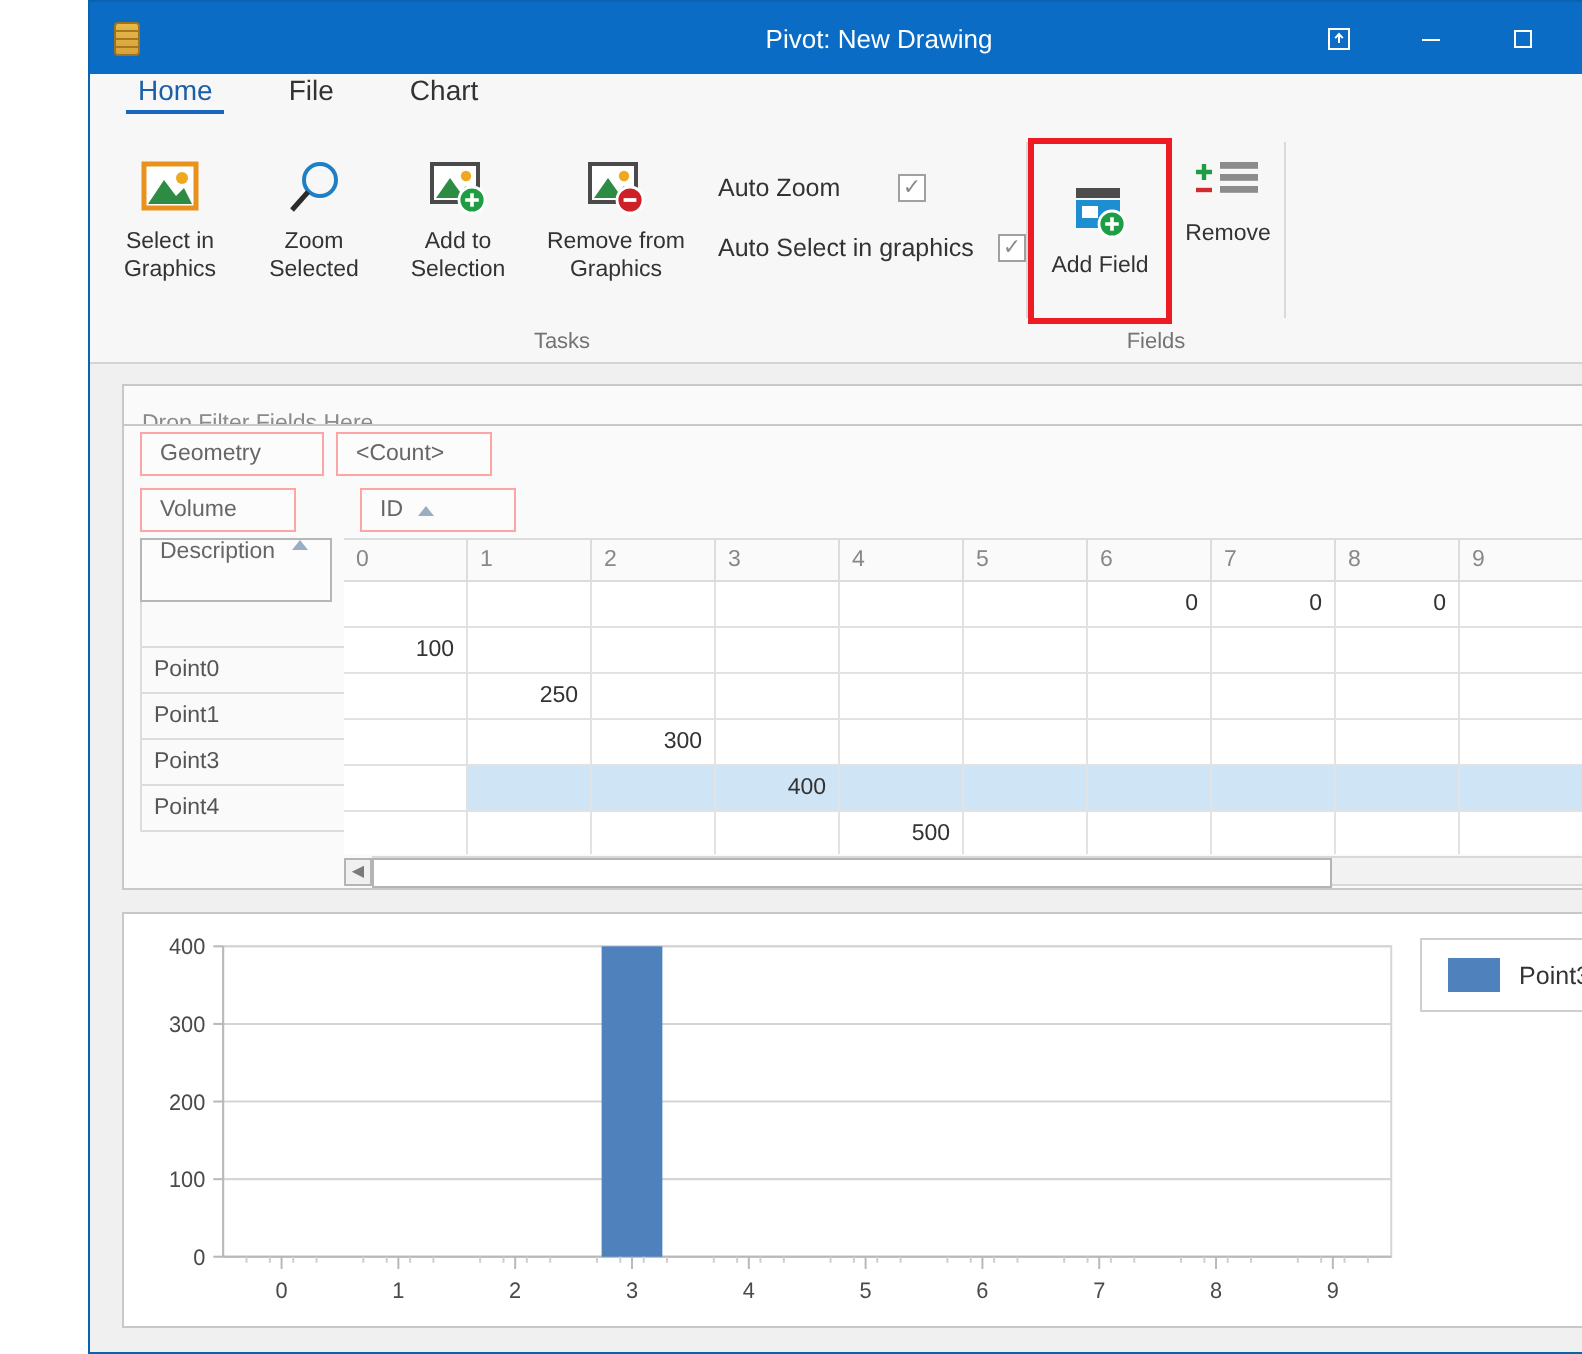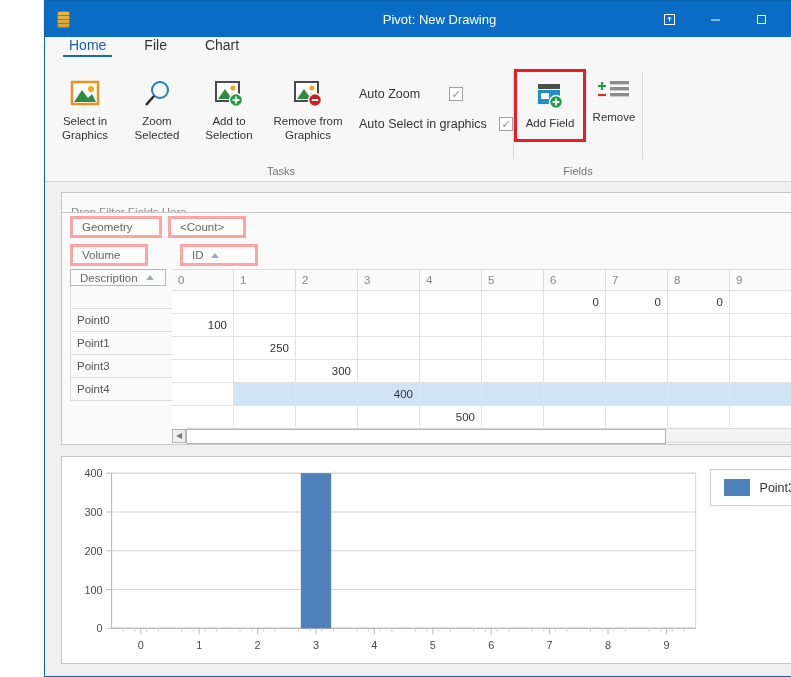--- a/index.html
+++ b/index.html
@@ -89,63 +89,63 @@
   .chk-label { font-size:12.5px; color:#333; }
   .chk-box {
     width:14px; height:14px; border:1px solid #a0a0a0; background:#fff;
     display:flex; align-items:center; justify-content:center;
     color:#8a8a8a; font-size:11px; line-height:1;
   }
   .chk-row.r1 .chk-label { width:90px; }
   .chk-row.r2 .chk-label { width:140px; }
 
   .fields-hl {
-    border:3px solid #ee1b24; padding:5px 2px; margin-top:2px;
+    border:3px solid #ee1b24; padding:15px 2px; margin-top:2px;
     display:flex; flex-direction:column; align-items:center;
   }
   .collapse-chev {
     position:absolute; right:10px; bottom:4px; color:#9a9a9a; font-size:11px;
   }
 
   
   .content { flex:1; padding:10px 16px 12px 16px; display:flex; flex-direction:column; background:#f0f0f0; }
   .pivot-panel {
     background:#fafafa; border:1px solid #c8c8c8;
     height:253px; display:flex; flex-direction:column; overflow:hidden;
   }
   .filter-zone {
     height:20px; border-bottom:1px solid #c8c8c8; background:#fafafa;
     font-size:11.5px; color:#8a8a8a; padding-left:9px; overflow:hidden;
     display:flex; align-items:flex-end;
   }
   .filter-zone span { position:relative; top:6px; }
   .fieldrow { display:flex; align-items:center; height:28px; padding-left:8px; gap:6px; }
   .fieldbtn {
-    border:3px solid #fca5a5; background:#fcfcfc; height:22px;
+    border:1px solid #fca5a5; background:#fcfcfc; height:22px;
     font-size:11.5px; color:#666; display:flex; align-items:center;
     padding:0 9px; gap:7px; min-width:78px; cursor:default;
   }
   .fieldbtn.w-geom { width:92px; }
   .fieldbtn.w-count { width:76px; }
   .fieldbtn.w-vol { width:76px; }
   .fieldbtn.w-id { width:56px; }
   .sort-asc {
     width:0;height:0;border-left:4px solid transparent;border-right:4px solid transparent;
     border-bottom:5px solid #9aaec2;
   }
 
   
   .grid-wrap { display:flex; flex:1; min-height:0; padding-left:8px; }
   .grid-left { width:102px; flex:0 0 102px; }
   .grid-scroll-area { flex:1; display:flex; min-width:0; }
   .grid-main { flex:1; min-width:0; overflow:hidden; }
 
   .desc-head {
-    border:1px solid #b6b6b6; background:#fcfcfc; height:17px; width:96px;
-    font-size:11.5px; color:#666; display:flex; align-items:center;
+    border:1px solid #b6b6b6; background:#fcfcfc; height:32px; width:96px;
+    font-size:11.5px; color:#666; display:flex; 
     padding:0 9px; gap:8px; cursor:default;
   }
   .hrow { display:flex; height:22px; }
   .hcell {
     flex:0 0 62px; border:1px solid #dcdcdc; border-left:none; background:#fafafa;
     font-size:11.5px; color:#888; display:flex; align-items:center; padding-left:6px;
   }
   .rowlabel {
     height:23px; border:1px solid #dcdcdc; border-top:none; background:#fafafa;
     font-size:11.5px; color:#555; display:flex; align-items:center; padding-left:6px;

